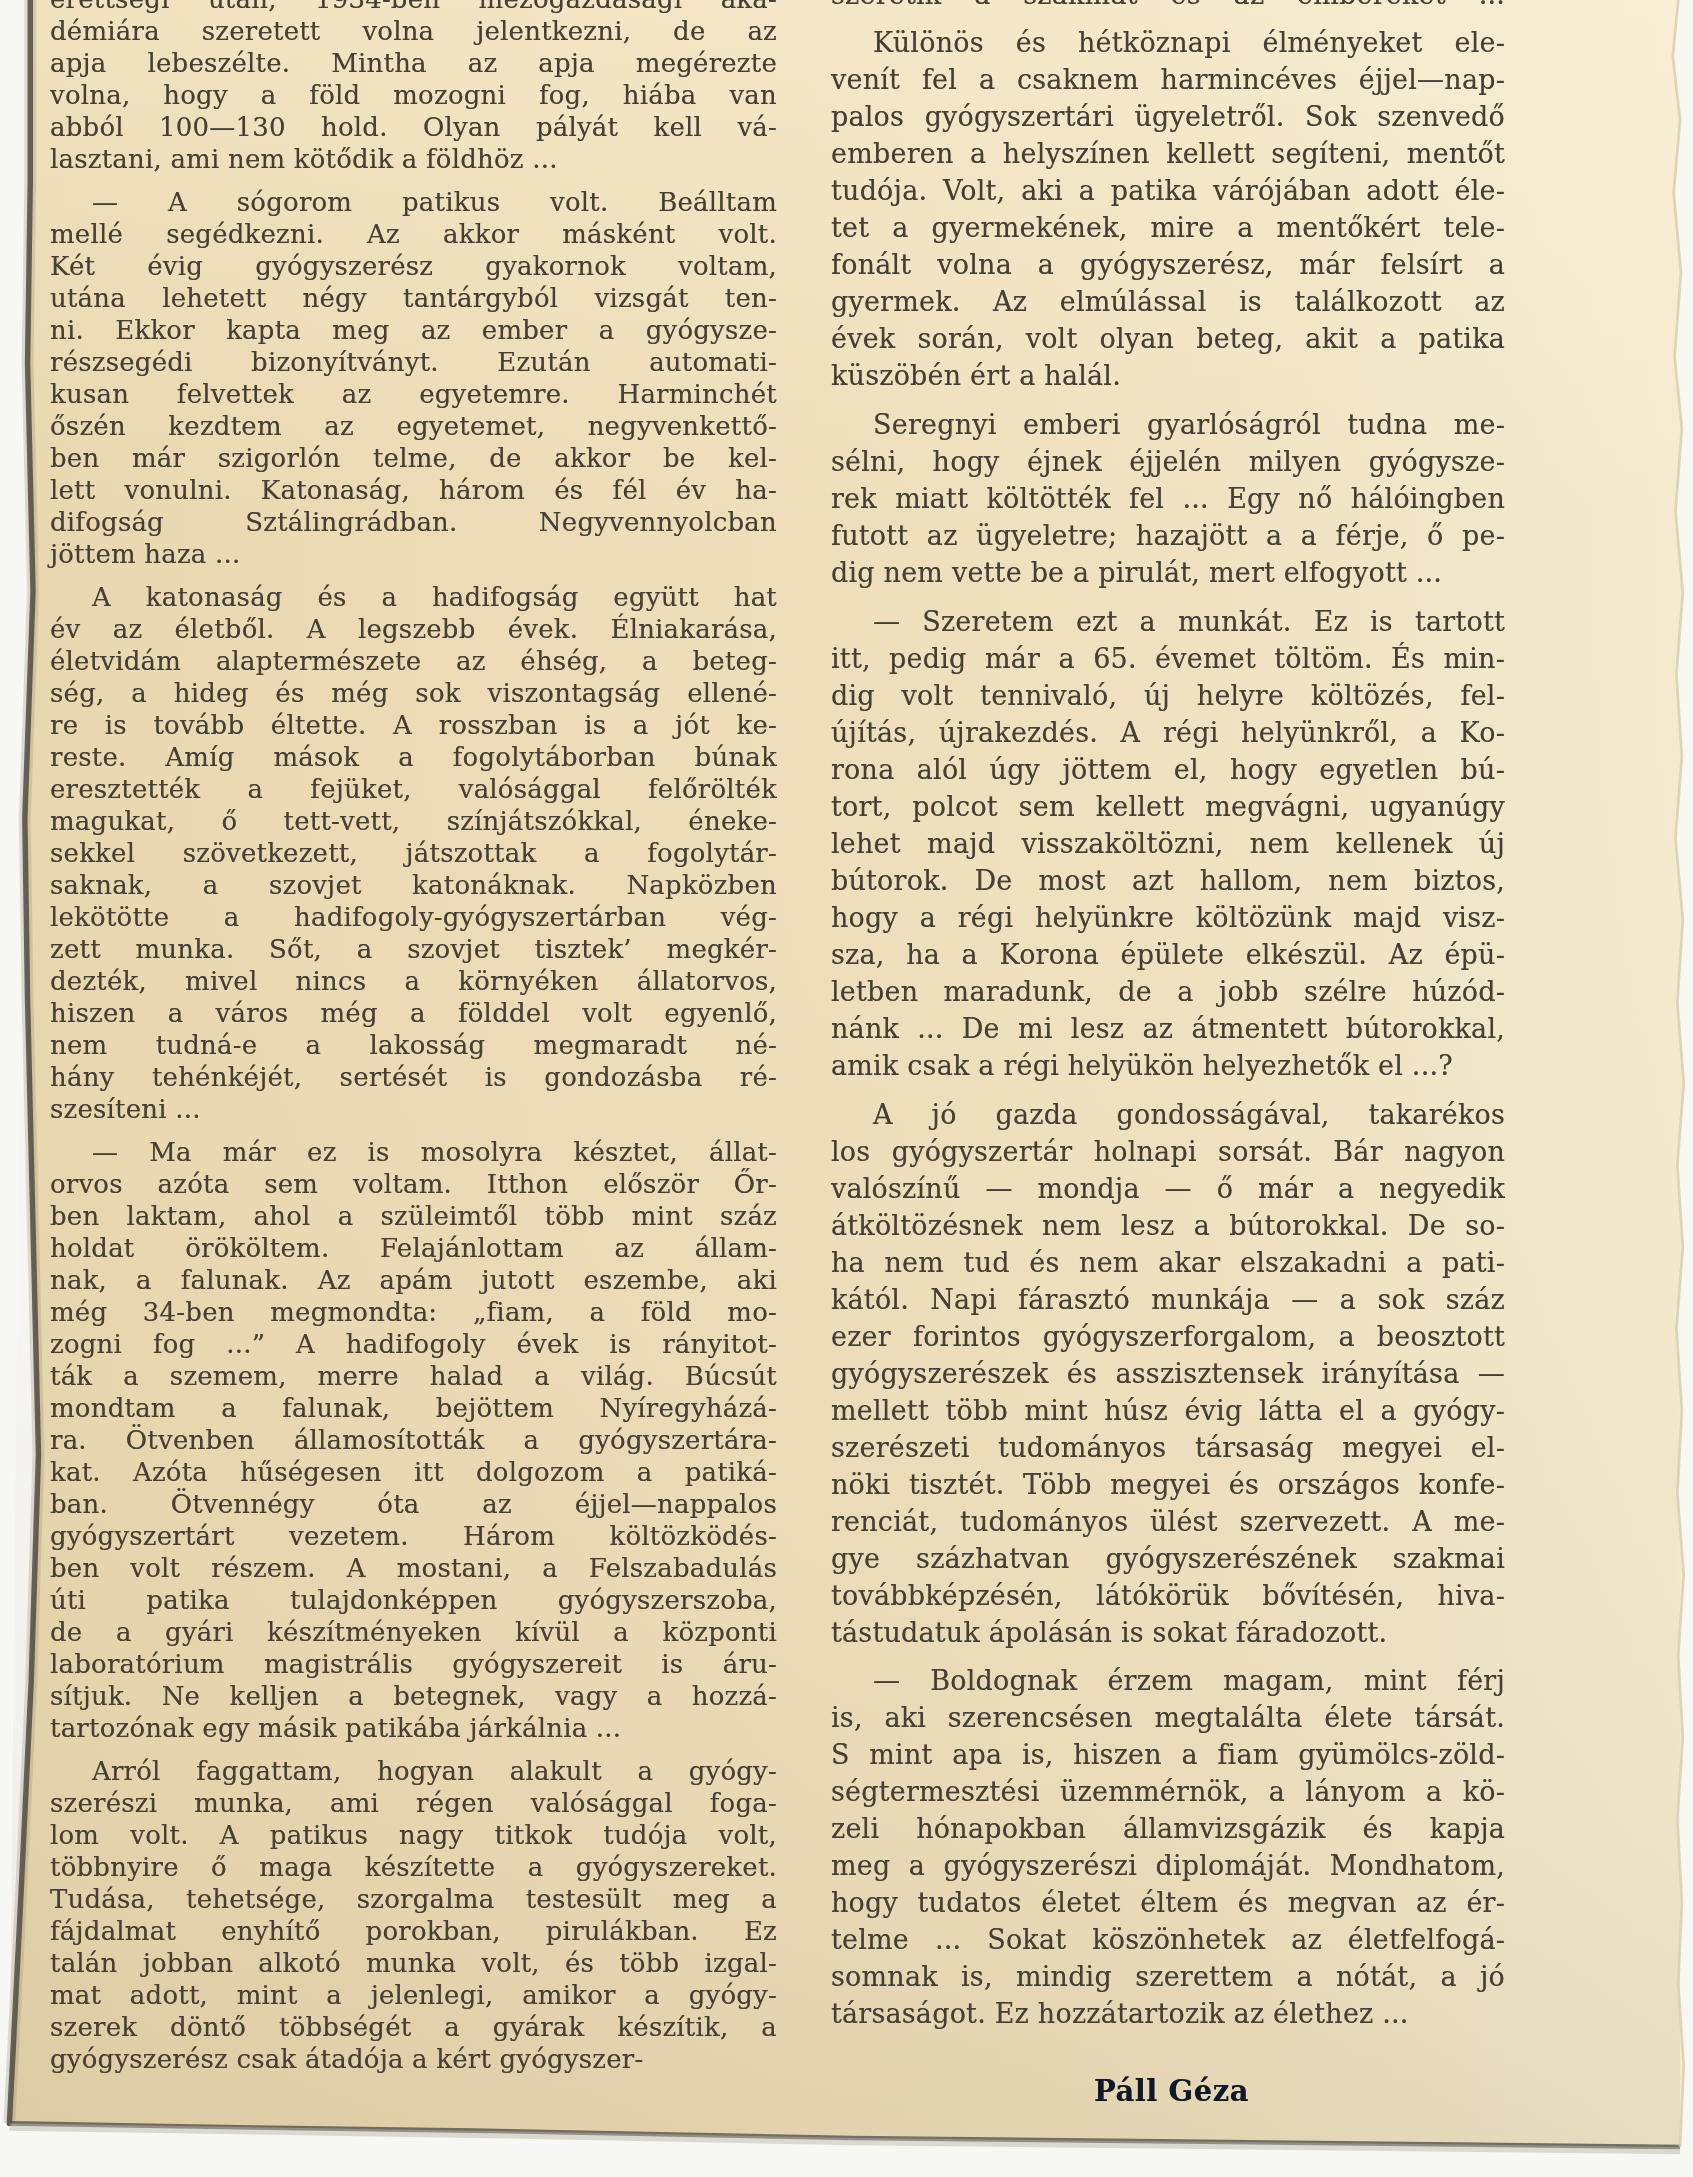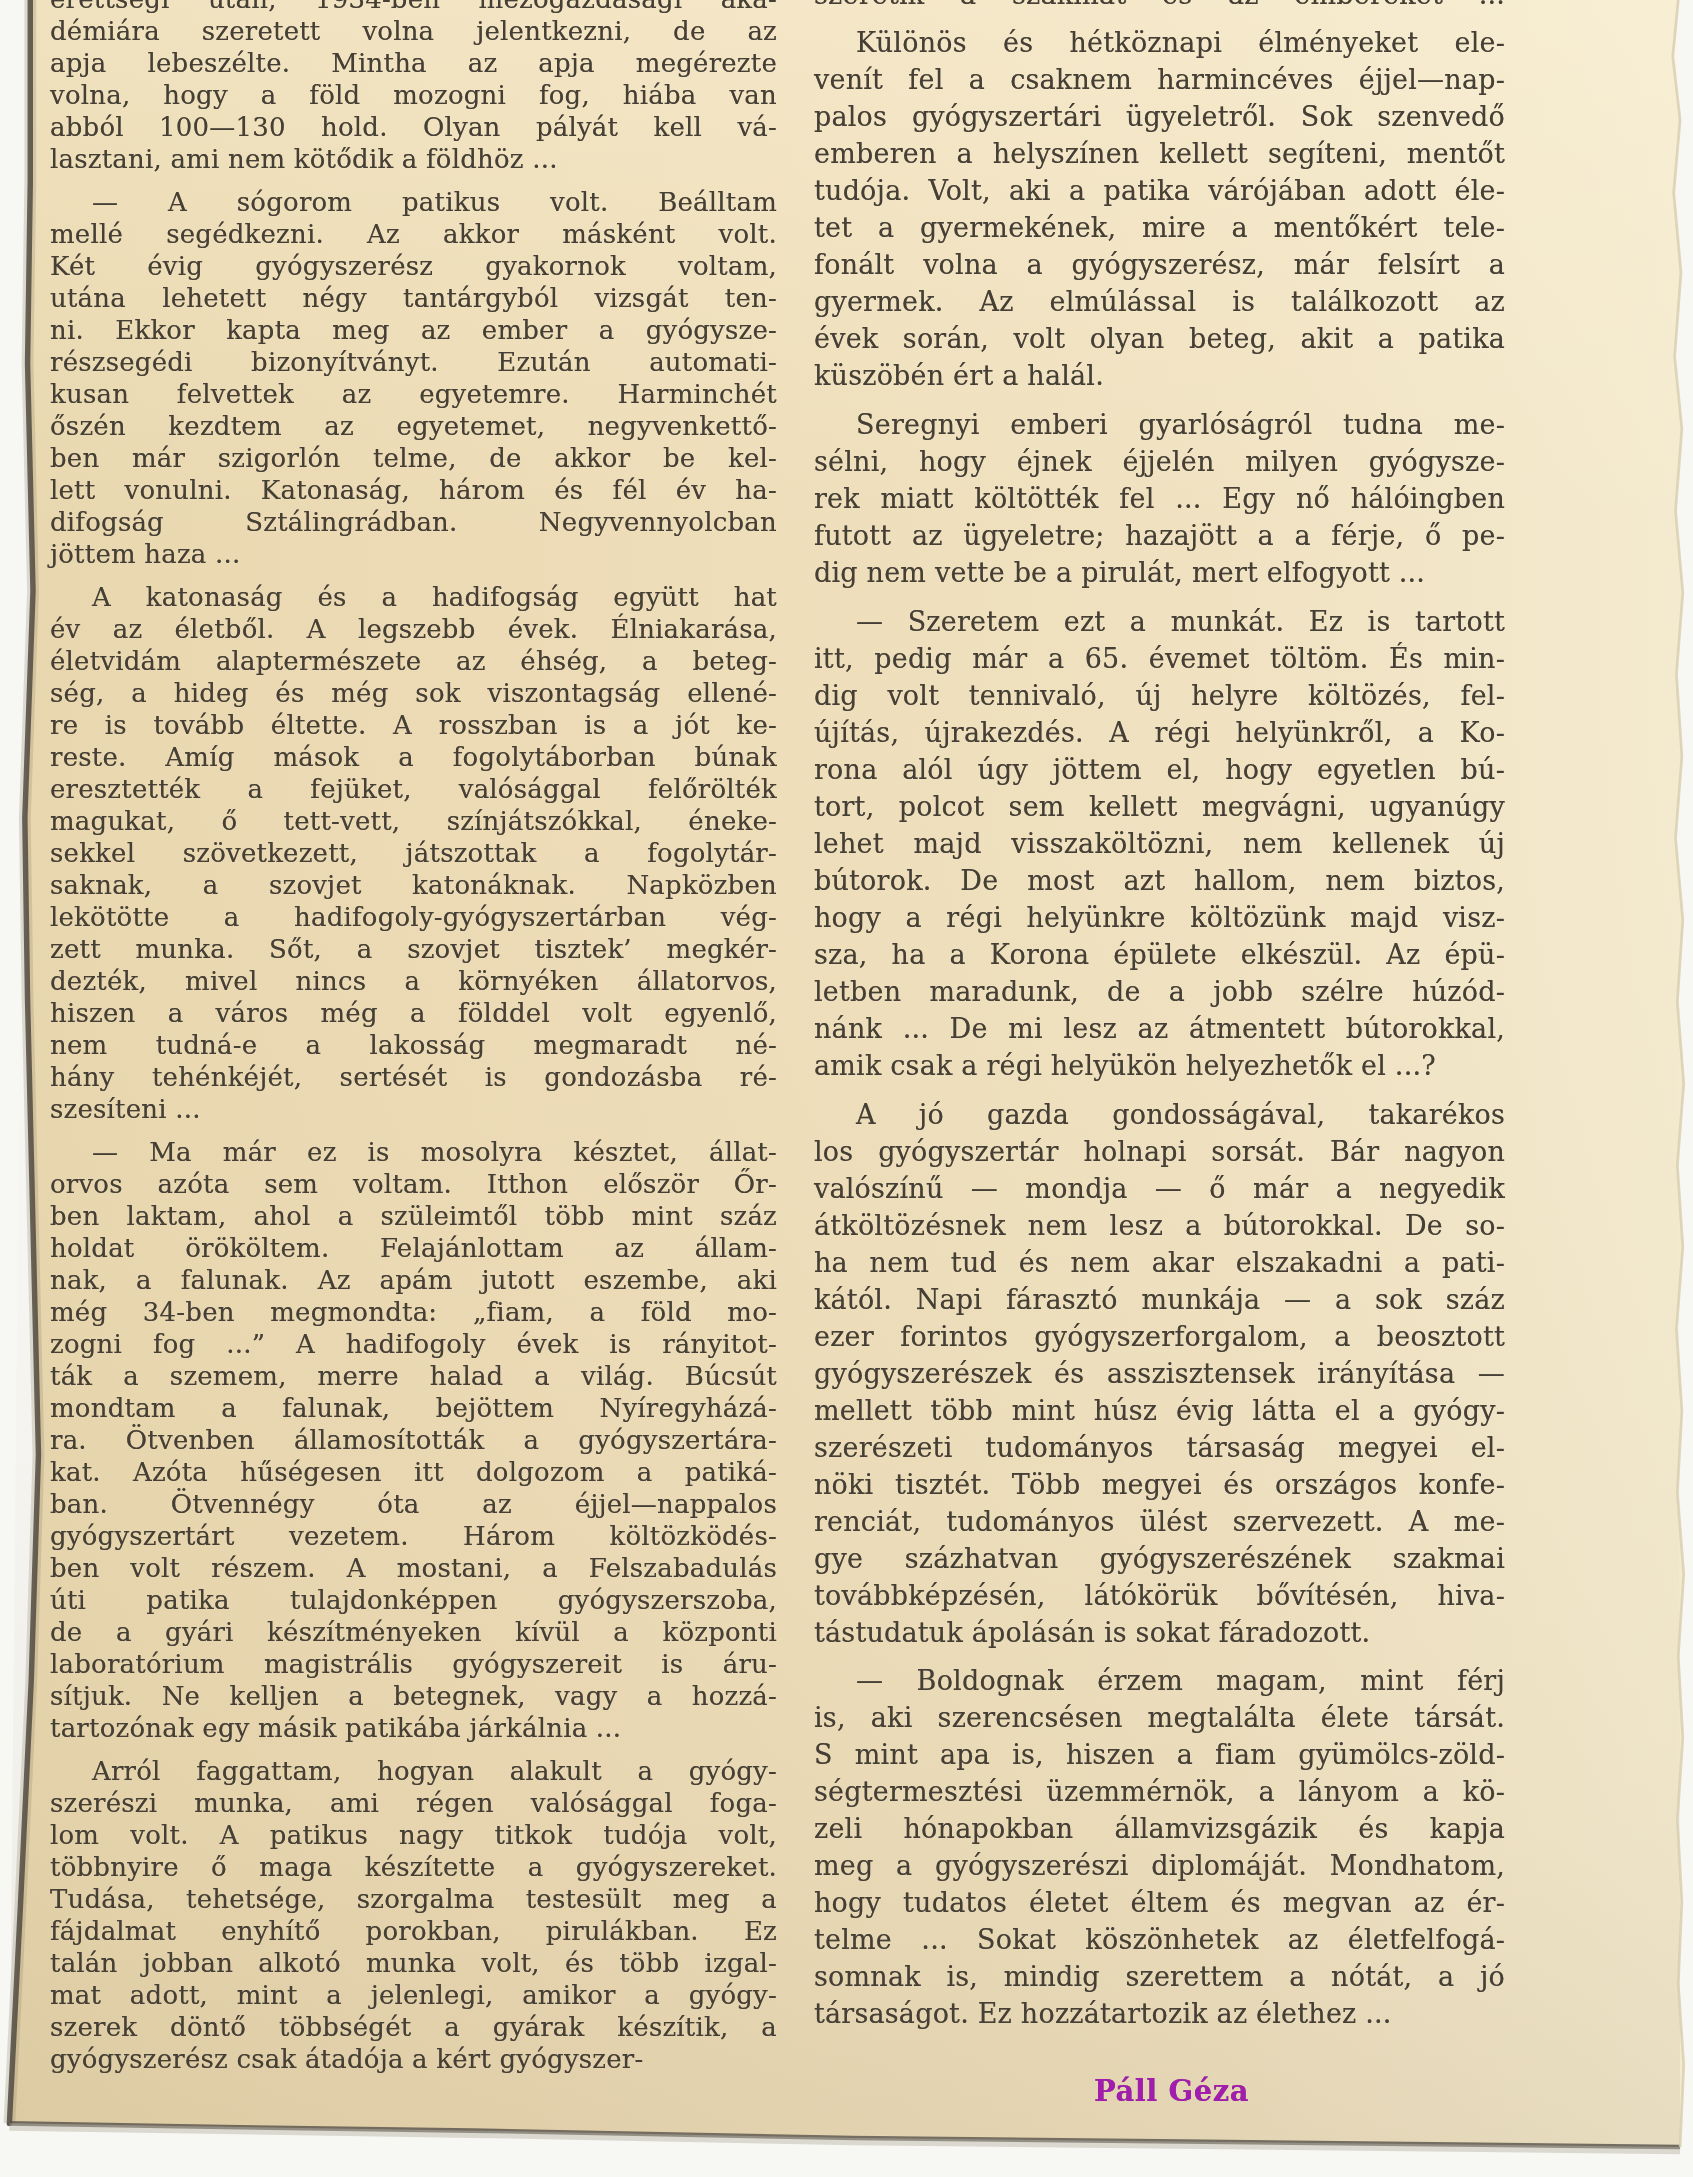--- a/index.html
+++ b/index.html
@@ -14,42 +14,42 @@
   .col{
     position:absolute;
     z-index:2;
     color:#453f36;
     text-shadow:0 0 0.5px rgba(62,55,44,.55);
     letter-spacing:0.2px;
   }
   .col.left{left:50px;top:-17.3px;width:727px;font-size:26px;}
   .col.right{left:814px;top:-24.5px;width:691px;font-size:27px;}
   .para{margin:0 0 11px 0;}
-  .col.right .para{margin-bottom:11.8px;}
+  .col.right .para{margin-bottom:11.8px;margin-left:17px;}
   .line{
     text-align:justify;
     -moz-text-align-last:justify;
     text-align-last:justify;
     white-space:normal;
   }
   .col.left .line{height:32px;line-height:32px;}
   .col.right .line{height:37px;line-height:37px;}
   .line.indent{text-indent:42px;}
   .line.lastline{
     text-align:center;
     -moz-text-align-last:left;
     text-align-last:left;
   }
   .signature{
     margin-top:42px;
     margin-left:280px;
     font-weight:bold;
     font-size:29px;
     letter-spacing:0.5px;
-    color:#a21caf;
+    color:#0f172a;
     text-shadow:0 0 0.5px rgba(50,44,34,.6);
   }
 </style>
 </head>
 <body>
 
 <div id="canvas">
 
   <svg id="paper-svg" width="1694" height="2177" viewBox="0 0 1863 2395" aria-hidden="true">
     <defs>

